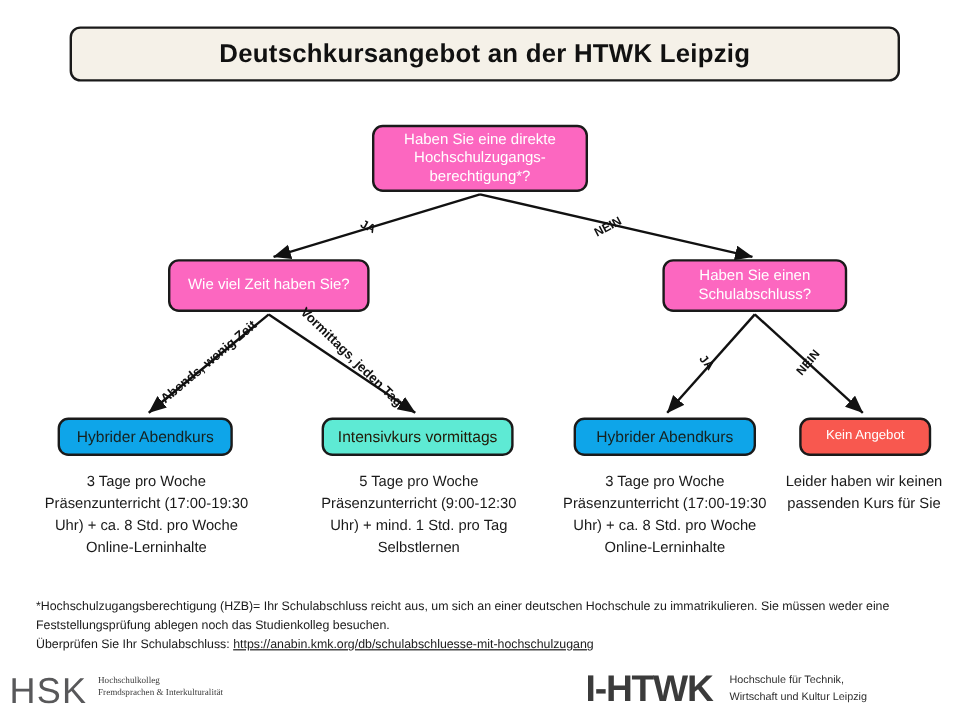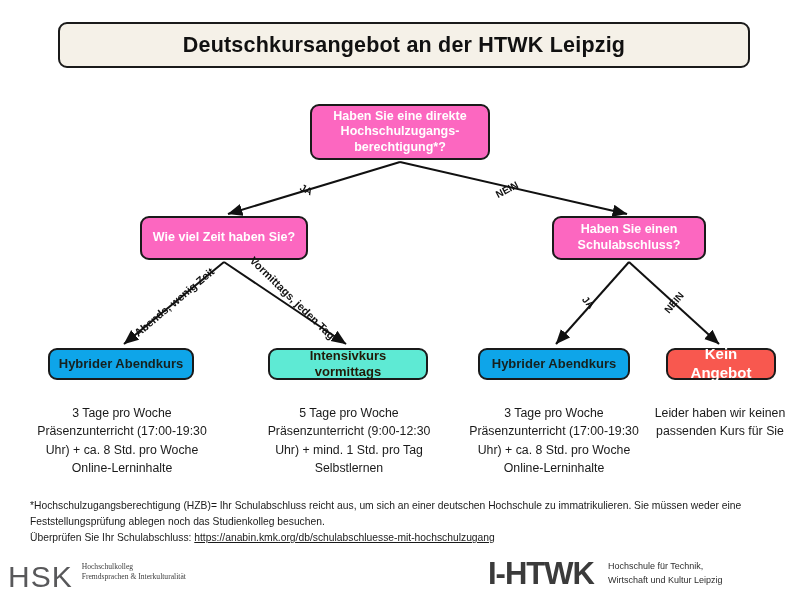--- a/index.html
+++ b/index.html
@@ -26,25 +26,25 @@
     position: absolute; left: 0; top: 78px; width: 800px; text-align: center;
     font-size: 13.5px; font-weight: bold; color: #1a1a1a;
   }
 
   
   .node {
     position: absolute; border: 2.5px solid #1a1a1a; border-radius: 9px;
     display: flex; align-items: center; justify-content: center;
     text-align: center; line-height: 1.25;
   }
-  .node .lbl { display: block; padding: 0 8px; font-weight: bold; }
+  .node .lbl { display: block; padding: 0 8px; }
   .q  { background: #fc67c0; color: #ffffff; font-size: 12.5px; }
   .teal   { background: #0ea5e9; color: #16211f; font-size: 13px; }
   .orange { background: #5eead4; color: #221a08; font-size: 13px; }
-  .red    { background: #f8584f; color: #ffffff; font-size: 15px; }
+  .red    { background: #f8584f; color: #ffffff; font-size: 11px; }
 
   #n-root { left: 310px; top: 104px; width: 180px; height: 56px; }
   #n-time { left: 140px; top: 216px; width: 168px; height: 44px; }
   #n-abs  { left: 552px; top: 216px; width: 154px; height: 44px; }
 
   #n-r1 { left: 48px;  top: 348px; width: 146px; height: 32px; }
   #n-r2 { left: 268px; top: 348px; width: 160px; height: 32px; }
   #n-r3 { left: 478px; top: 348px; width: 152px; height: 32px; }
   #n-r4 { left: 666px; top: 348px; width: 110px; height: 32px; }
 
@@ -58,21 +58,21 @@
   #el-ja   { left: 300px; top: 184px; transform: rotate(27deg); }
   #el-nein { left: 495px; top: 184px; transform: rotate(-28deg); }
   #el-ja2   { left: 582px; top: 297px; transform: rotate(50deg); }
   #el-nein2 { left: 662px; top: 297px; transform: rotate(-50deg); }
   #el-abends { left: 124px; top: 296px; transform: rotate(-40deg); }
   #el-vorm   { left: 236px; top: 292px; transform: rotate(44deg); }
 
   
   .desc {
     position: absolute; text-align: center; font-size: 12.3px;
-    color: #1a1a1a; line-height: 1.5; margin-top: 12px;
+    color: #1a1a1a; line-height: 1.5;
   }
   #d1 { left: 34px;  top: 392px; width: 176px; }
   #d2 { left: 264px; top: 392px; width: 170px; }
   #d3 { left: 466px; top: 392px; width: 176px; }
   #d4 { left: 644px; top: 392px; width: 152px; }
 
   
   .footnote {
     position: absolute; left: 30px; top: 498px; width: 748px;
     font-size: 10.3px; color: #1a1a1a; line-height: 1.55;

